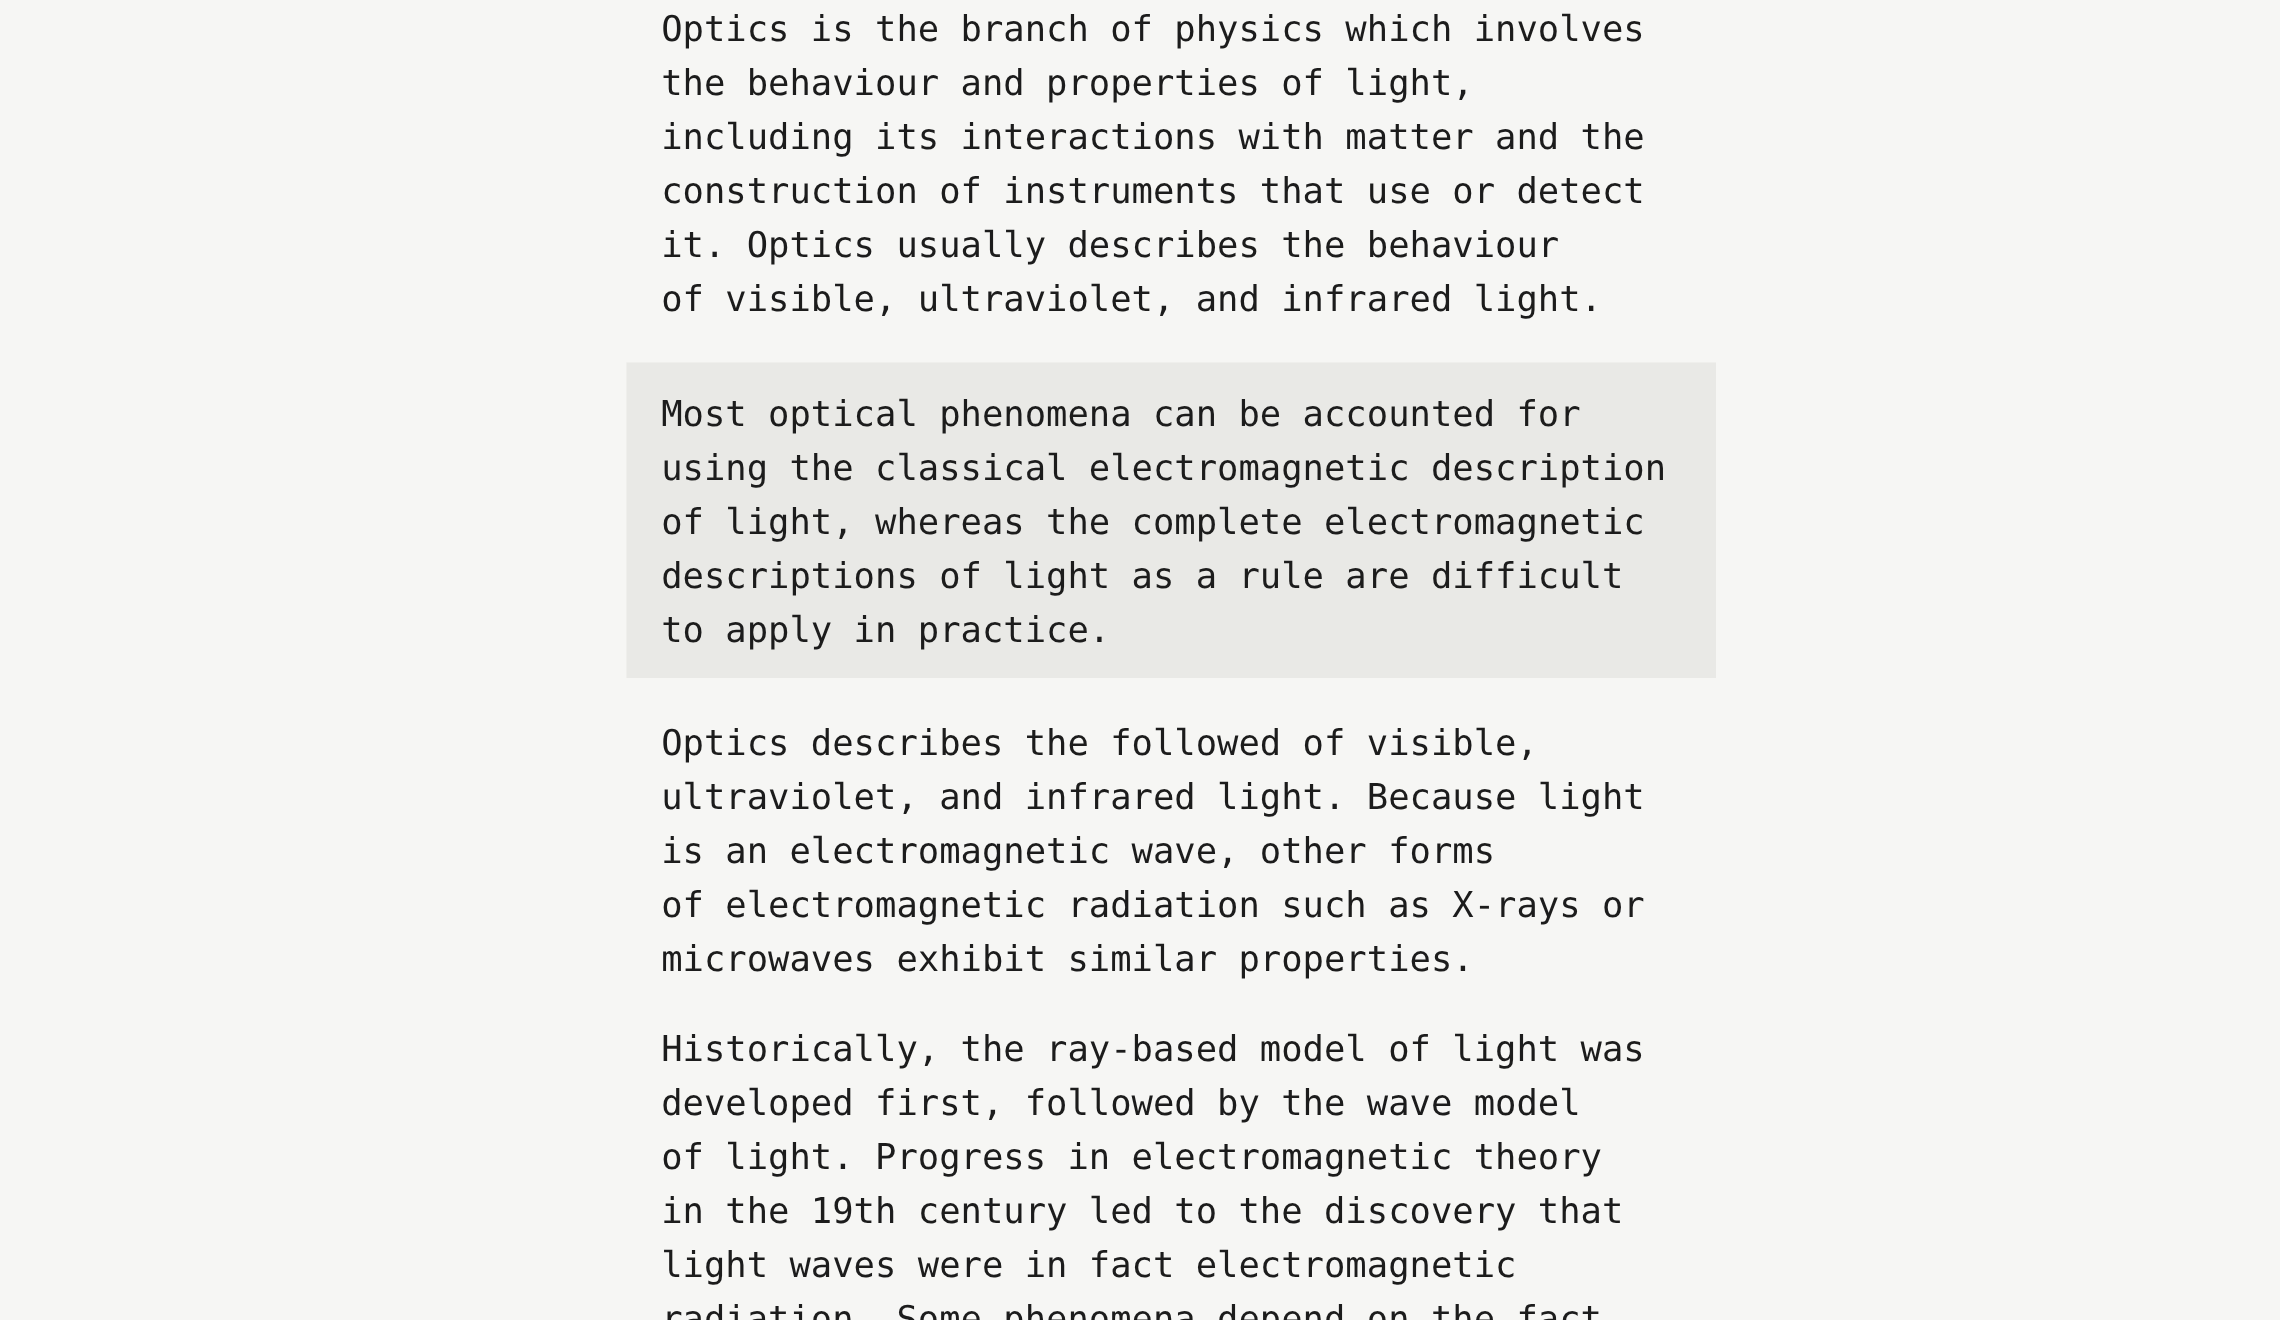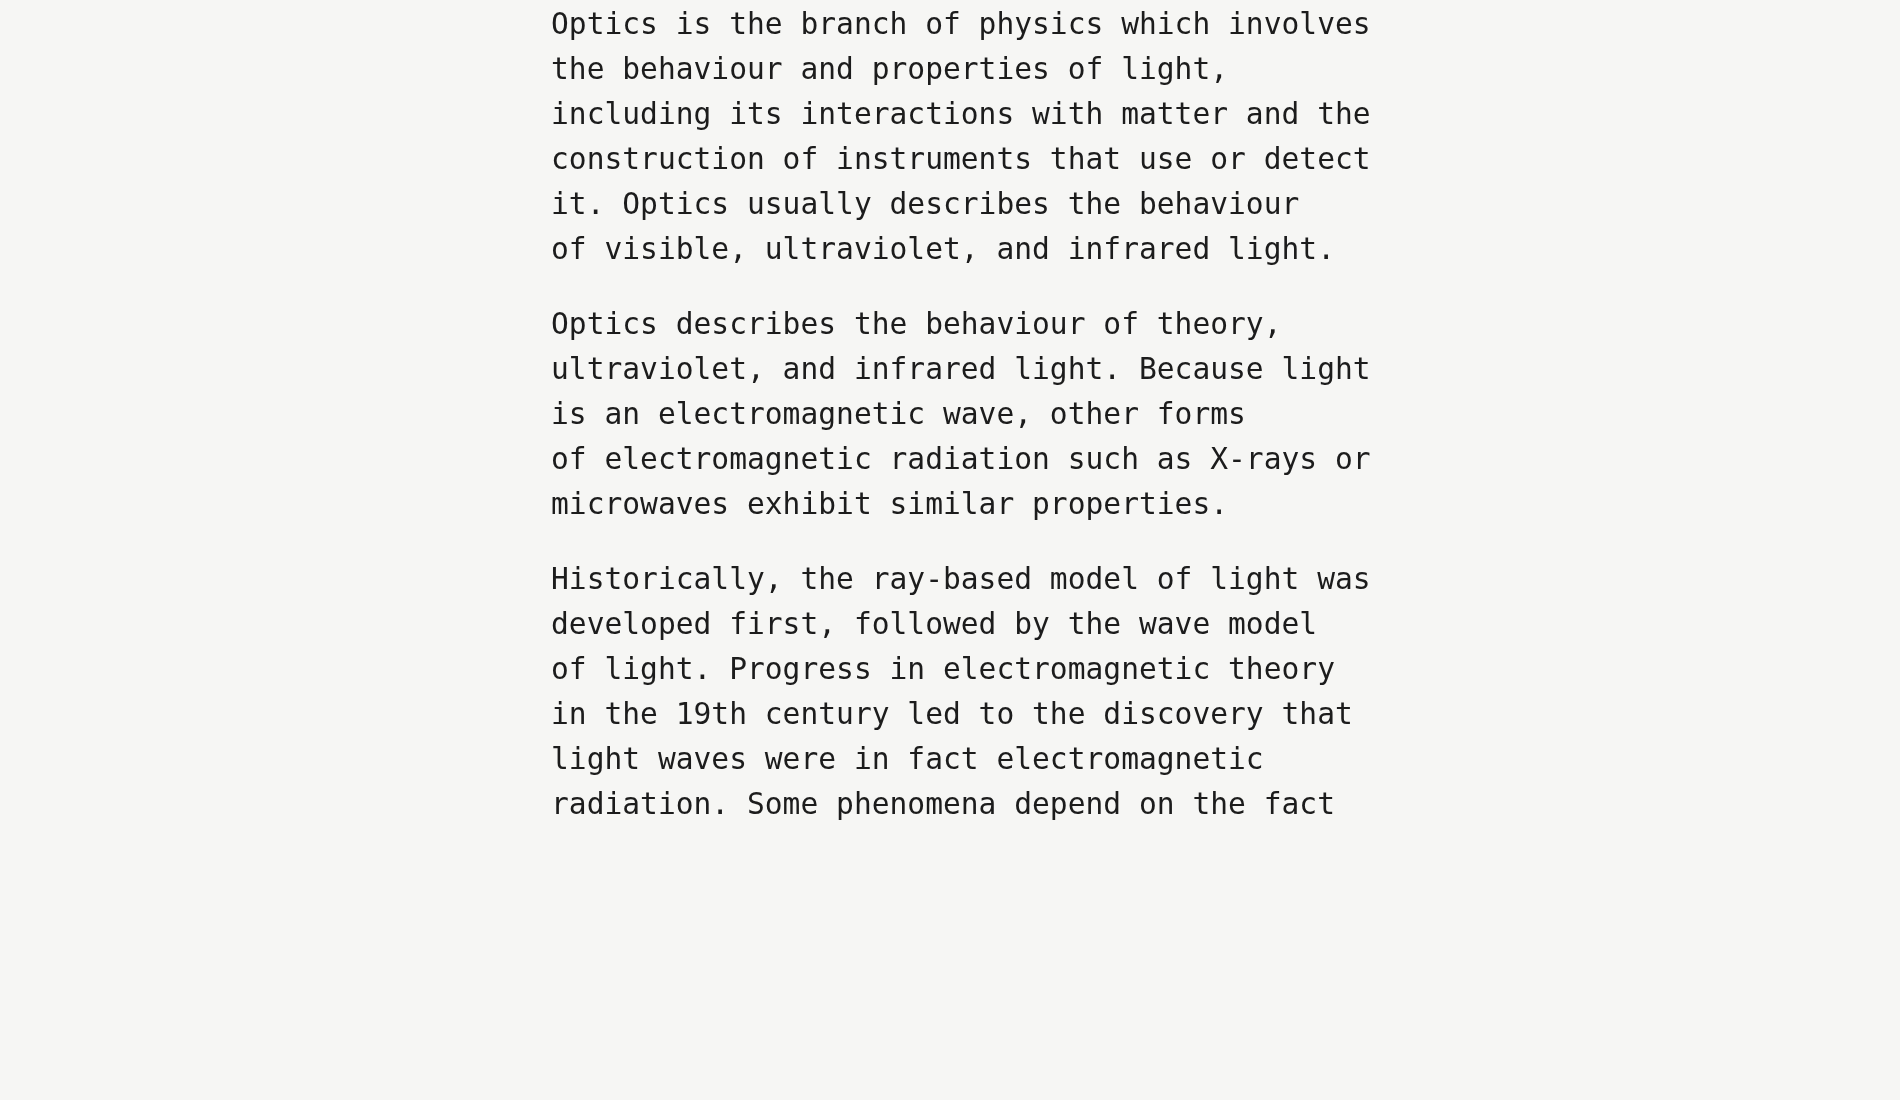--- a/index.html
+++ b/index.html
@@ -43,22 +43,27 @@
 <body>
 
 <main class="article">
   <p>Optics is the branch of physics which involves
 the behaviour and properties of light,
 including its interactions with matter and the
 construction of instruments that use or detect
 it. Optics usually describes the behaviour
 of visible, ultraviolet, and infrared light.</p>
 
+  <p class="highlight">Most optical phenomena can be accounted for
+using the classical electromagnetic description
+of light, whereas the complete electromagnetic
+descriptions of light as a rule are difficult
+to apply in practice.</p>
 
-  <p>Optics describes the behaviour of theory,
+  <p>Optics describes the followed of visible,
 ultraviolet, and infrared light. Because light
 is an electromagnetic wave, other forms
 of electromagnetic radiation such as X-rays or
 microwaves exhibit similar properties.</p>
 
   <p>Historically, the ray-based model of light was
 developed first, followed by the wave model
 of light. Progress in electromagnetic theory
 in the 19th century led to the discovery that
 light waves were in fact electromagnetic

